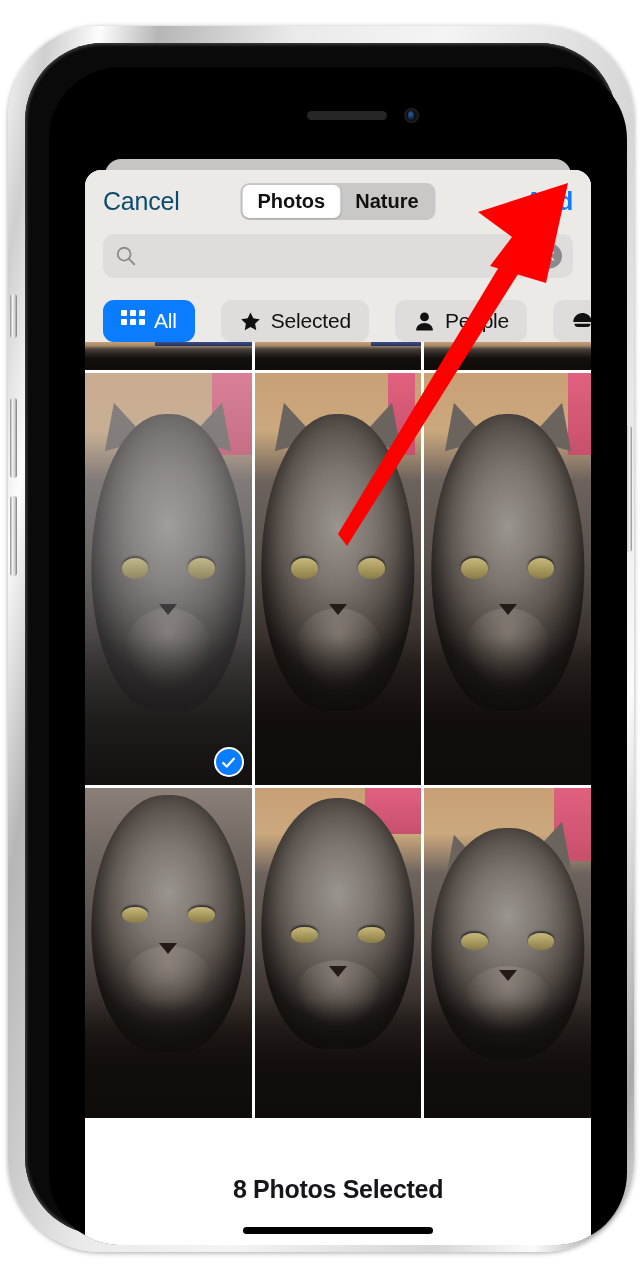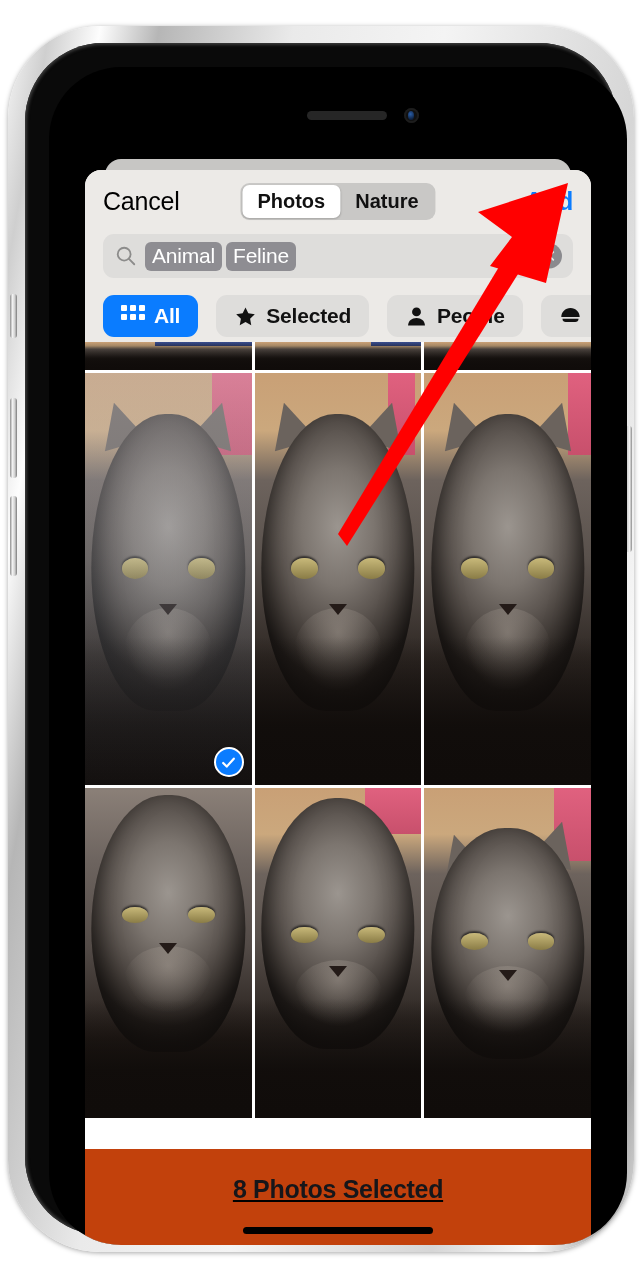--- a/index.html
+++ b/index.html
@@ -92,21 +92,21 @@
   #sheet-toolbar {
     position: relative;
     height: 62px;
     flex: 0 0 62px;
     background: #eceae7;
     display: flex;
     align-items: center;
     padding: 0 18px;
   }
   #cancel-button {
-    font-size: 25px; color: #000000; letter-spacing: -.2px;
+    font-size: 25px; color: #0c4a6e; letter-spacing: -.2px;
     background: none; border: none; cursor: pointer;
     font-family: "Liberation Sans", sans-serif;
   }
   #add-button {
     font-size: 25px; color: #0a7cff; font-weight: 700; letter-spacing: -.2px;
     background: none; border: none; cursor: pointer; margin-left: auto;
     font-family: "Liberation Sans", sans-serif;
   }
   #source-segmented-control {
     position: absolute;
@@ -159,25 +159,24 @@
     background: #8a8a8e;
     display: flex; align-items: center; justify-content: center;
     cursor: pointer; border: none;
   }
   #clear-search-button svg { width: 13px; height: 13px; }
 
   
   #filter-chip-row {
     flex: 0 0 52px;
     display: flex;
-    align-items: center;
-    gap: 18px;
+    align-items: flex-end;
+    gap: 26px;
     padding: 0 18px;
     overflow: hidden;
-    font-weight: bold;
   }
   .filter-chip {
     display: flex; align-items: center; gap: 9px;
     height: 42px;
     padding: 0 18px;
     border-radius: 11px;
     background: #dedddb;
     font-size: 21px;
     color: #111;
     white-space: nowrap;
@@ -290,28 +289,27 @@
     background: #0a7cff;
     border: 2px solid #ffffff;
     display: flex; align-items: center; justify-content: center;
     box-shadow: 0 0 3px rgba(0,0,0,.3);
   }
   .selection-badge svg { width: 17px; height: 17px; }
 
   
   #sheet-footer {
     flex: 0 0 96px;
-    background: #c2410c;
+    background: #ffffff;
     display: flex;
     flex-direction: column;
     align-items: center;
     justify-content: flex-start;
     padding-top: 26px;
     border-radius: 0;
-    text-decoration: underline;
   }
   #selection-count-label {
     font-size: 25px;
     font-weight: 700;
     color: #16161a;
     letter-spacing: -.3px;
   }
   #home-indicator {
     position: absolute;
     left: 50%; transform: translateX(-50%);
@@ -359,24 +357,20 @@
 
           <button id="add-button">Add</button>
         </div>
 
         <div id="search-bar-row">
           <div id="search-field">
             <svg id="search-icon" viewBox="0 0 24 24">
               <circle cx="10" cy="10" r="7" fill="none" stroke="#4a4a4a" stroke-width="2"></circle>
               <line x1="15.2" y1="15.2" x2="21" y2="21" stroke="#4a4a4a" stroke-width="2" stroke-linecap="round"></line>
             </svg>
-            <div id="search-tokens">
-              <span class="search-token">Animal</span>
-              <span class="search-token">Feline</span>
-            </div>
             <button id="clear-search-button">
               <svg viewBox="0 0 24 24">
                 <line x1="5" y1="5" x2="19" y2="19" stroke="#e8e8e8" stroke-width="3.2" stroke-linecap="round"></line>
                 <line x1="19" y1="5" x2="5" y2="19" stroke="#e8e8e8" stroke-width="3.2" stroke-linecap="round"></line>
               </svg>
             </button>
           </div>
         </div>
 
         <div id="filter-chip-row">

